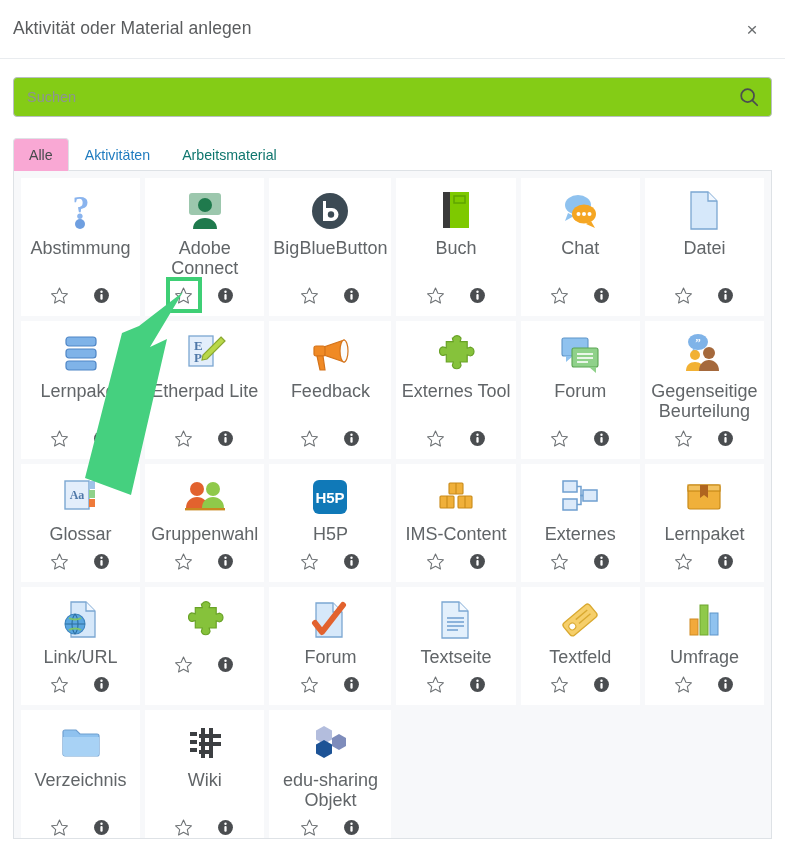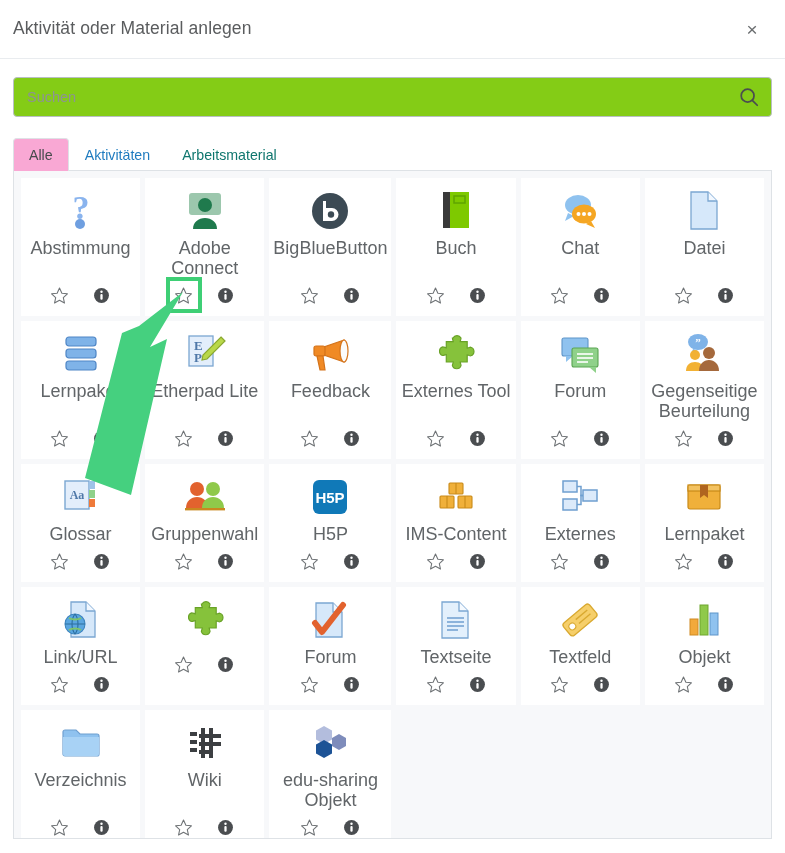--- a/index.html
+++ b/index.html
@@ -839,21 +839,21 @@
             </div>
           </div>
           <div class="tile">
             <div class="tile-icon">
               <svg width="40" height="40" viewBox="0 0 40 40">
                 <rect x="6" y="19" width="8" height="16" fill="#f2a93b" stroke="#cf8a22" stroke-width="1"></rect>
                 <rect x="16" y="5" width="8" height="30" fill="#8fc94a" stroke="#6fa62e" stroke-width="1"></rect>
                 <rect x="26" y="13" width="8" height="22" fill="#8fc2ef" stroke="#5f95c9" stroke-width="1"></rect>
               </svg>
             </div>
-            <div class="tile-label">Objekt</div>
+            <div class="tile-label">Umfrage</div>
             <div class="tile-actions">
               <span class="act star">
                 <svg viewBox="0 0 24 24" width="19" height="19" fill="none" stroke="currentColor" stroke-width="1.35" stroke-linejoin="round">
                   <polygon points="12,2.6 15,9.2 22,9.9 16.8,14.6 18.3,21.5 12,17.9 5.7,21.5 7.2,14.6 2,9.9 9,9.2"></polygon>
                 </svg>
               </span>
               <span class="act info">
                 <svg viewBox="0 0 24 24" width="17" height="17">
                   <circle cx="12" cy="12" r="10.5" fill="currentColor"></circle>
                   <circle cx="12" cy="6.6" r="1.7" fill="#fff"></circle>

